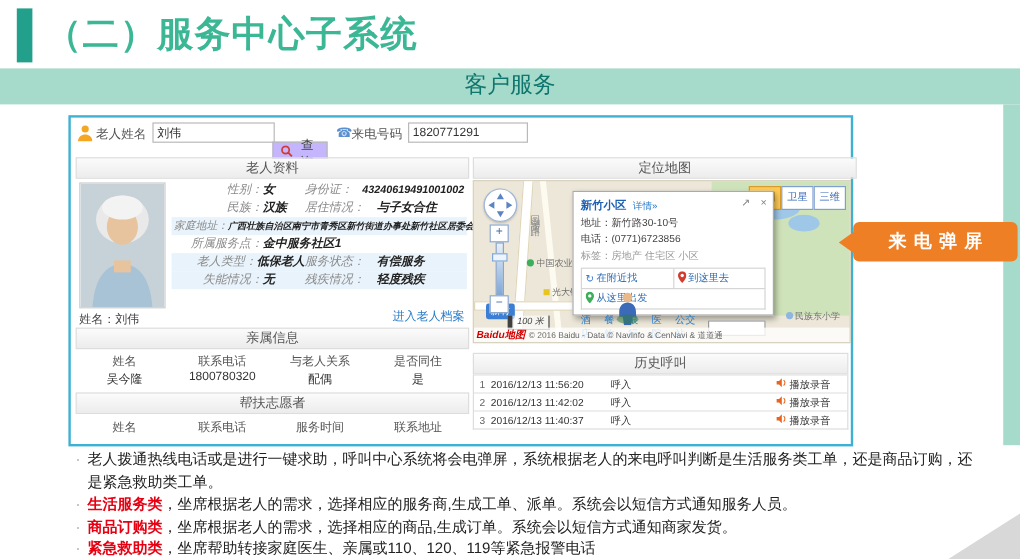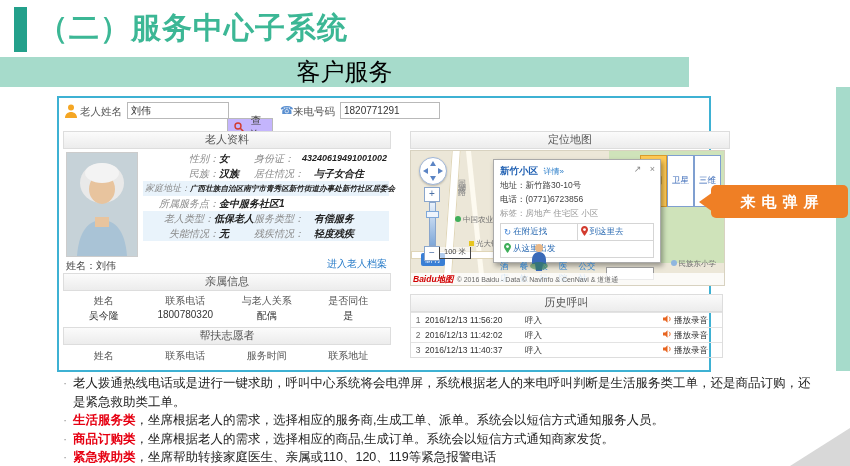--- a/index.html
+++ b/index.html
@@ -2,39 +2,39 @@
 <html><head>
 <meta charset="utf-8">
 <style>
   html,body{margin:0;padding:0;background:#fff;}
   .slide{position:relative;width:850px;height:466px;background:#fff;overflow:hidden;
          font-family:"Liberation Sans",sans-serif;}
 
   
   .accent-bar{position:absolute;left:14px;top:7px;width:13px;height:45px;background:#23a08b;}
   .page-title{position:absolute;left:38px;top:8px;font-size:30px;font-weight:bold;color:#3cb795;letter-spacing:1px;}
-  .banner{position:absolute;left:0;top:57px;width:689px;height:30px;background:#a6dbcb;
-          text-align:center;line-height:30px;font-size:24px;color:#000000;}
+  .banner{position:absolute;left:0;top:57px;width:850px;height:30px;background:#a6dbcb;
+          text-align:center;line-height:30px;font-size:19px;color:#0f766e;}
   .right-strip{position:absolute;right:0;top:87px;width:14px;height:284px;background:#a6dbcb;}
   .corner-fold{position:absolute;right:0;bottom:0;width:0;height:0;
                border-left:60px solid transparent;border-bottom:38px solid #d8d8d8;}
 
   
   .app{position:absolute;left:57px;top:96px;width:654px;height:276px;box-sizing:border-box;
        border:2px solid #3eb1d3;background:#fff;font-size:10px;color:#333;}
   .searchrow{position:absolute;left:0;top:0;width:100%;height:28px;}
   .searchrow .lbl{position:absolute;top:7px;font-size:10.5px;color:#555;}
   .ti{position:absolute;top:4px;height:15px;border:1px solid #b9b9b9;font-size:10px;padding:0 3px;color:#333;}
   .btn-query{position:absolute;left:168px;top:20px;height:19px;width:46px;background:#c4b5fd;
              border:1px solid #b9b9b9;font-size:10.5px;color:#444;display:flex;align-items:center;justify-content:center;gap:2px;cursor:pointer;}
   .action-btns{position:absolute;right:6px;top:3px;display:flex;gap:5px;}
   .abtn{width:58px;height:22px;border:none;border-radius:2px;color:#fff;font-size:10.5px;font-weight:bold;cursor:pointer;}
 
   .sec-hd{background:linear-gradient(#fbfbfb,#ececec);border:1px solid #ddd;font-size:11px;color:#555;
-          text-align:center;height:16px;line-height:16px;font-family:Liberation Mono, monospace;}
+          text-align:center;height:16px;line-height:16px;}
 
   
   .lpanel{position:absolute;left:4px;top:33px;width:328px;height:240px;}
   .photo{position:absolute;left:3px;top:21px;width:70px;height:103px;border:1px solid #ccc;}
   .photo-cap{position:absolute;left:3px;font-size:10px;color:#444;}
   .fields{position:absolute;left:80px;top:20px;width:246px;font-style:italic;}
   .frow{display:flex;height:15px;line-height:15px;font-size:10px;padding:0 2px;}
   .frow.stripe{background:#e9f3fb;}
   .f1{width:45%;display:flex;}
   .f2{width:55%;display:flex;}
@@ -45,21 +45,21 @@
   .val{color:#222;font-weight:bold;white-space:nowrap;}
   .frow.addr{font-size:7.6px;}
   .frow.addr .w1{font-size:9px;}
   .archive{position:absolute;right:4px;top:126px;font-size:10px;color:#2a7dc9;cursor:pointer;}
   .rel-hd{position:absolute;left:0;top:142px;width:326px;}
   .grid4{position:absolute;left:0;width:326px;display:flex;text-align:center;font-size:10px;}
   .grid4 span{width:25%;}
   .vol-hd{position:absolute;left:0;top:196px;width:326px;}
 
   
-  .rpanel{position:absolute;left:335px;top:33px;width:320px;height:240px;margin-left:16px;}
+  .rpanel{position:absolute;left:335px;top:33px;width:320px;height:240px;}
   .map{position:absolute;left:0;top:19px;width:313px;height:134px;background:#ece7d8;overflow:hidden;border:1px solid #d8d2c0;}
   .park{position:absolute;left:198px;top:0;width:115px;height:112px;background:#cfe3ba;}
   .lake{position:absolute;left:228px;top:12px;width:44px;height:20px;background:#9fc7e8;border-radius:50%;}
   .lake2{position:absolute;left:262px;top:28px;width:26px;height:14px;background:#9fc7e8;border-radius:50%;}
   .road-v{position:absolute;left:36px;top:-4px;width:7px;height:142px;background:#fff;border:1px solid #e0d6b8;transform:rotate(4deg);}
   .road-v2{position:absolute;left:62px;top:-4px;width:5px;height:142px;background:#fdfaf0;transform:rotate(-6deg);}
   .road-h{position:absolute;left:0;bottom:26px;width:205px;height:6px;background:#fff;border:1px solid #e0d6b8;}
   .maplabel{position:absolute;font-size:7.5px;color:#6f6f6f;white-space:nowrap;}
   .maplabel .sq{display:inline-block;width:5px;height:5px;background:#e7c51f;margin-right:2px;}
   .maplabel .ci{display:inline-block;width:6px;height:6px;background:#3fae5a;border-radius:50%;margin-right:2px;}
@@ -69,23 +69,23 @@
   .compass i{position:absolute;width:0;height:0;}
   .c-up{left:10px;top:3px;border-left:3px solid transparent;border-right:3px solid transparent;border-bottom:5px solid #5b84c4;}
   .c-dn{left:10px;bottom:3px;border-left:3px solid transparent;border-right:3px solid transparent;border-top:5px solid #5b84c4;}
   .c-lf{left:3px;top:10px;border-top:3px solid transparent;border-bottom:3px solid transparent;border-right:5px solid #5b84c4;}
   .c-rt{right:3px;top:10px;border-top:3px solid transparent;border-bottom:3px solid transparent;border-left:5px solid #5b84c4;}
   .zslider{position:absolute;left:13px;top:36px;width:16px;text-align:center;}
   .zbtn{width:14px;height:13px;background:#fff;border:1px solid #8aa6cc;font-size:10px;line-height:11px;color:#4a6fa5;margin:0 auto;}
   .ztrack{width:5px;height:42px;margin:0 auto;background:linear-gradient(#e8f1fb,#7fa8d9);border:1px solid #8aa6cc;position:relative;}
   .zhandle{position:absolute;left:-4px;top:8px;width:11px;height:5px;background:#eef4fc;border:1px solid #7fa8d9;}
   .viewbtns{position:absolute;right:3px;top:4px;display:flex;}
-  .vbtn{font-size:8.5px;padding:19px 4px;border:1px solid #7f9fd0;background:#fff;color:#3a6ab8;cursor:pointer;}
+  .vbtn{font-size:8.5px;padding:3px 4px;border:1px solid #7f9fd0;background:#fff;color:#3a6ab8;cursor:pointer;}
   .vbtn.active{background:#ffca55;border-color:#d89b2d;color:#504010;font-weight:bold;}
-  .scalebar{position:absolute;left:28px;bottom:26px;font-size:7.5px;color:#444;border-bottom:1px solid #444;border-left:1px solid #404040;border-right:1px solid #444;padding:0 4px 1px 4px;background:rgba(255,255,255,.6);}
+  .scalebar{position:absolute;left:28px;bottom:10px;font-size:7.5px;color:#444;border-bottom:1px solid #444;border-left:4px solid #404040;border-right:1px solid #444;padding:0 4px 1px 4px;background:rgba(255,255,255,.6);font-style:italic;}
   .attr{position:absolute;left:0;bottom:0;width:100%;height:12px;background:rgba(255,255,255,.8);font-size:7px;color:#666;line-height:12px;padding-left:2px;box-sizing:border-box;}
   .baidu-logo{color:#d20000;font-weight:bold;font-style:italic;font-size:8.5px;margin-right:3px;}
 
   
   .popup{position:absolute;left:82px;top:8px;width:168px;height:104px;background:#fff;border:1px solid #aaa;
          box-shadow:2px 3px 5px rgba(0,0,0,.35);font-size:8.5px;padding:5px 6px;box-sizing:border-box;}
   .pp-title{color:#1e5fb2;font-weight:bold;font-size:9.5px;}
   .pp-link{color:#2a7dc9;font-size:8px;margin-left:3px;cursor:pointer;}
   .pp-icons{position:absolute;right:5px;top:4px;font-size:9px;color:#888;}
   .pp-icons span{margin-left:6px;cursor:pointer;}
@@ -215,21 +215,21 @@
               <span class="lab w1">所属服务点：</span>
               <span class="val">金中服务社区1</span>
             </span>
         </div>
         <div class="frow stripe">
           <span class="f1">
               <span class="lab w1">老人类型：</span>
               <span class="val">低保老人</span>
             </span>
           <span class="f2">
-              <span class="lab w2">服务类型：</span>
+              <span class="lab w2">服务状态：</span>
               <span class="val">有偿服务</span>
             </span>
         </div>
         <div class="frow stripe">
           <span class="f1">
               <span class="lab w1">失能情况：</span>
               <span class="val">无</span>
             </span>
           <span class="f2">
               <span class="lab w2">残疾情况：</span>

